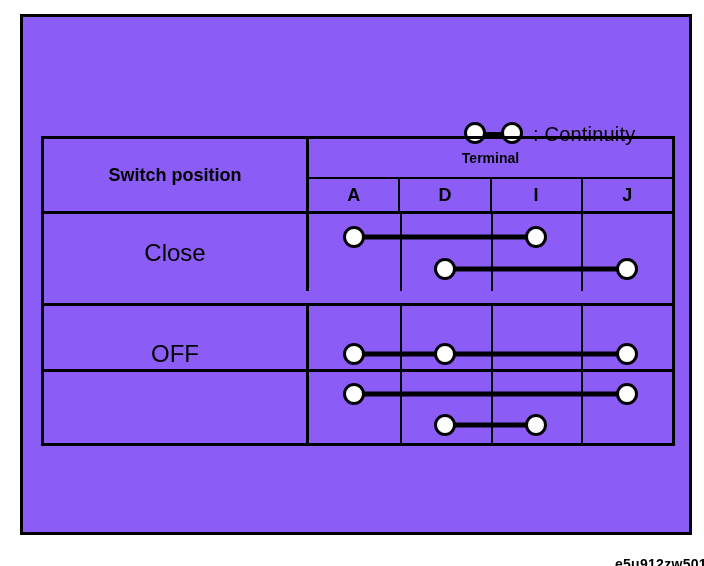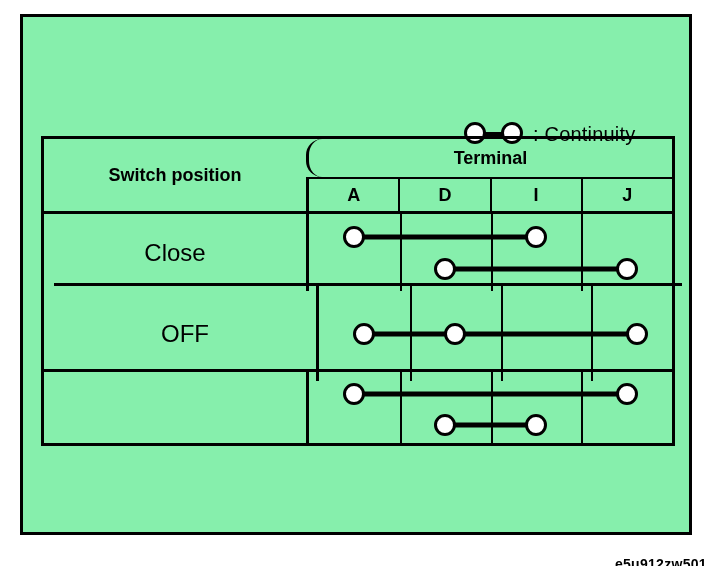--- a/index.html
+++ b/index.html
@@ -17,21 +17,21 @@
   }
 
   #figure-frame {
     position: absolute;
     left: 20px;
     top: 14px;
     width: 672px;
     height: 521px;
     border: 3px solid #000000;
     box-sizing: border-box;
-    background: #86efac;
+    background: #8b5cf6;
   }
 
   
   #legend {
     position: absolute;
     left: 430px;
     top: 100px;
     height: 34px;
     display: flex;
     align-items: center;
@@ -107,24 +107,23 @@
   #terminal-cell {
     position: absolute;
     left: 262px;
     top: 0;
     right: 0;
     height: 38px;
     display: flex;
     align-items: center;
     justify-content: center;
     font-weight: bold;
-    font-size: 18px;
+    font-size: 14px;
     border-left: 3px solid #000000;
     box-sizing: border-box;
-    border-radius: 16px;
   }
   #terminal-subrow {
     position: absolute;
     left: 262px;
     top: 38px;
     right: 0;
     height: 34px;
     display: flex;
     border-left: 3px solid #000000;
     border-top: 2px solid #000000;
@@ -144,21 +143,21 @@
 
   
   .table-row {
     position: absolute;
     left: 0;
     width: 100%;
     border-top: 3px solid #000000;
     box-sizing: border-box;
   }
   #row-0 { top: 72px;  height: 80px; }
-  #row-1 { top: 144px; height: 98px; margin-left: 10px; }
+  #row-1 { top: 164px; height: 98px; }
   #row-2 { top: 230px; height: 77px; }
 
   .row-label {
     position: absolute;
     left: 0;
     top: 0;
     width: 262px;
     height: 100%;
     display: flex;
     align-items: center;

